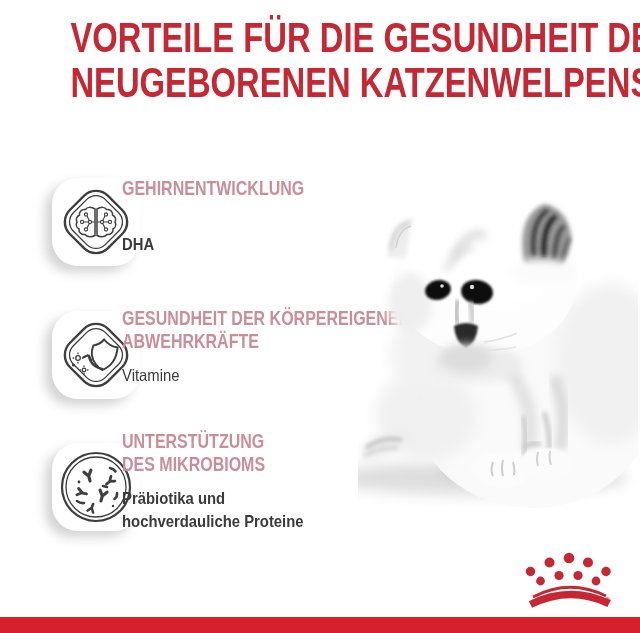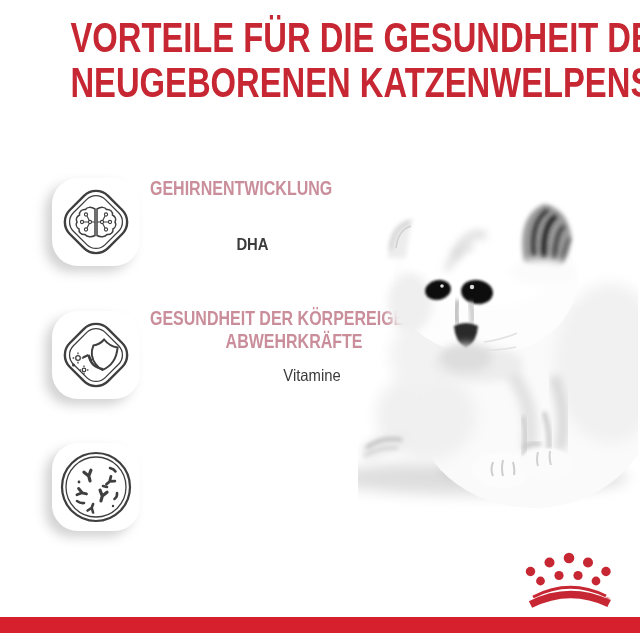--- a/index.html
+++ b/index.html
@@ -15,21 +15,21 @@
   }
   .t1{top:14px;}
   .t2{top:59px;}
   
   .icon-card{
     position:absolute;left:52px;width:88px;height:88px;background:#ffffff;
     border-radius:26px;box-shadow:-7px 6px 11px rgba(110,110,110,0.30);
     display:flex;align-items:center;justify-content:center;
   }
   .c1{top:178px;} .c2{top:311px;} .c3{top:443px;}
-  .sec-text{position:absolute;left:150px;text-align:center;}
+  .sec-text{position:absolute;left:122px;}
   .st1{top:177px;} .st2{top:307px;} .st3{top:430px;}
   .sec-heading{
     color:var(--heading-pink,#ca8e9b);font-weight:bold;font-size:20px;line-height:23px;
     white-space:nowrap;transform:scaleX(0.8);transform-origin:0 50%;
   }
   .sec-body{
     color:var(--body-text,#3b3b3b);font-size:16.5px;line-height:23px;white-space:nowrap;
     transform:scaleX(0.9);transform-origin:0 50%;
   }
   .gap-lg{margin-top:33px;} .gap-sm{margin-top:11px;}
@@ -111,20 +111,26 @@
         <path d="M0 4 L0 -1 M0 -1 L-3.6 -6 M0 -1 L3.6 -6" transform="translate(25 44) rotate(-75) scale(0.9)"></path>
         <path d="M0 4 L0 -1 M0 -1 L-3.6 -6 M0 -1 L3.6 -6" transform="translate(44 48) rotate(15)"></path>
         <path d="M0 4 L0 -1 M0 -1 L-3.6 -6 M0 -1 L3.6 -6" transform="translate(34 58) rotate(200) scale(0.8)"></path>
       </g>
       <g stroke-width="2.6" stroke-linecap="round">
         <path d="M52 19 q4 1 5.5 3.5 M59 44 q0.5 4 -2.5 6 M19 52 q3.5 2.5 7 2 M45 37 l4 1"></path>
       </g>
       <circle cx="21" cy="33" r="1.4" fill="#3f3f3f" stroke="none"></circle>
       <circle cx="55" cy="57" r="1.2" fill="#3f3f3f" stroke="none"></circle>
     </svg>
+  </div>
+  <div class="sec-text st3">
+    <div class="sec-heading">UNTERSTÜTZUNG</div>
+    <div class="sec-heading">DES MIKROBIOMS</div>
+    <div class="sec-body bold-body gap-sm">Präbiotika und</div>
+    <div class="sec-body bold-body">hochverdauliche Proteine</div>
   </div>
 
   <svg class="kitten" width="280" height="390" viewBox="0 0 280 390">
     <defs>
       <filter id="b1" x="-50%" y="-50%" width="200%" height="200%">
           <feGaussianBlur stdDeviation="1"></feGaussianBlur>
         </filter>
       <filter id="b2" x="-50%" y="-50%" width="200%" height="200%">
           <feGaussianBlur stdDeviation="2"></feGaussianBlur>
         </filter>

